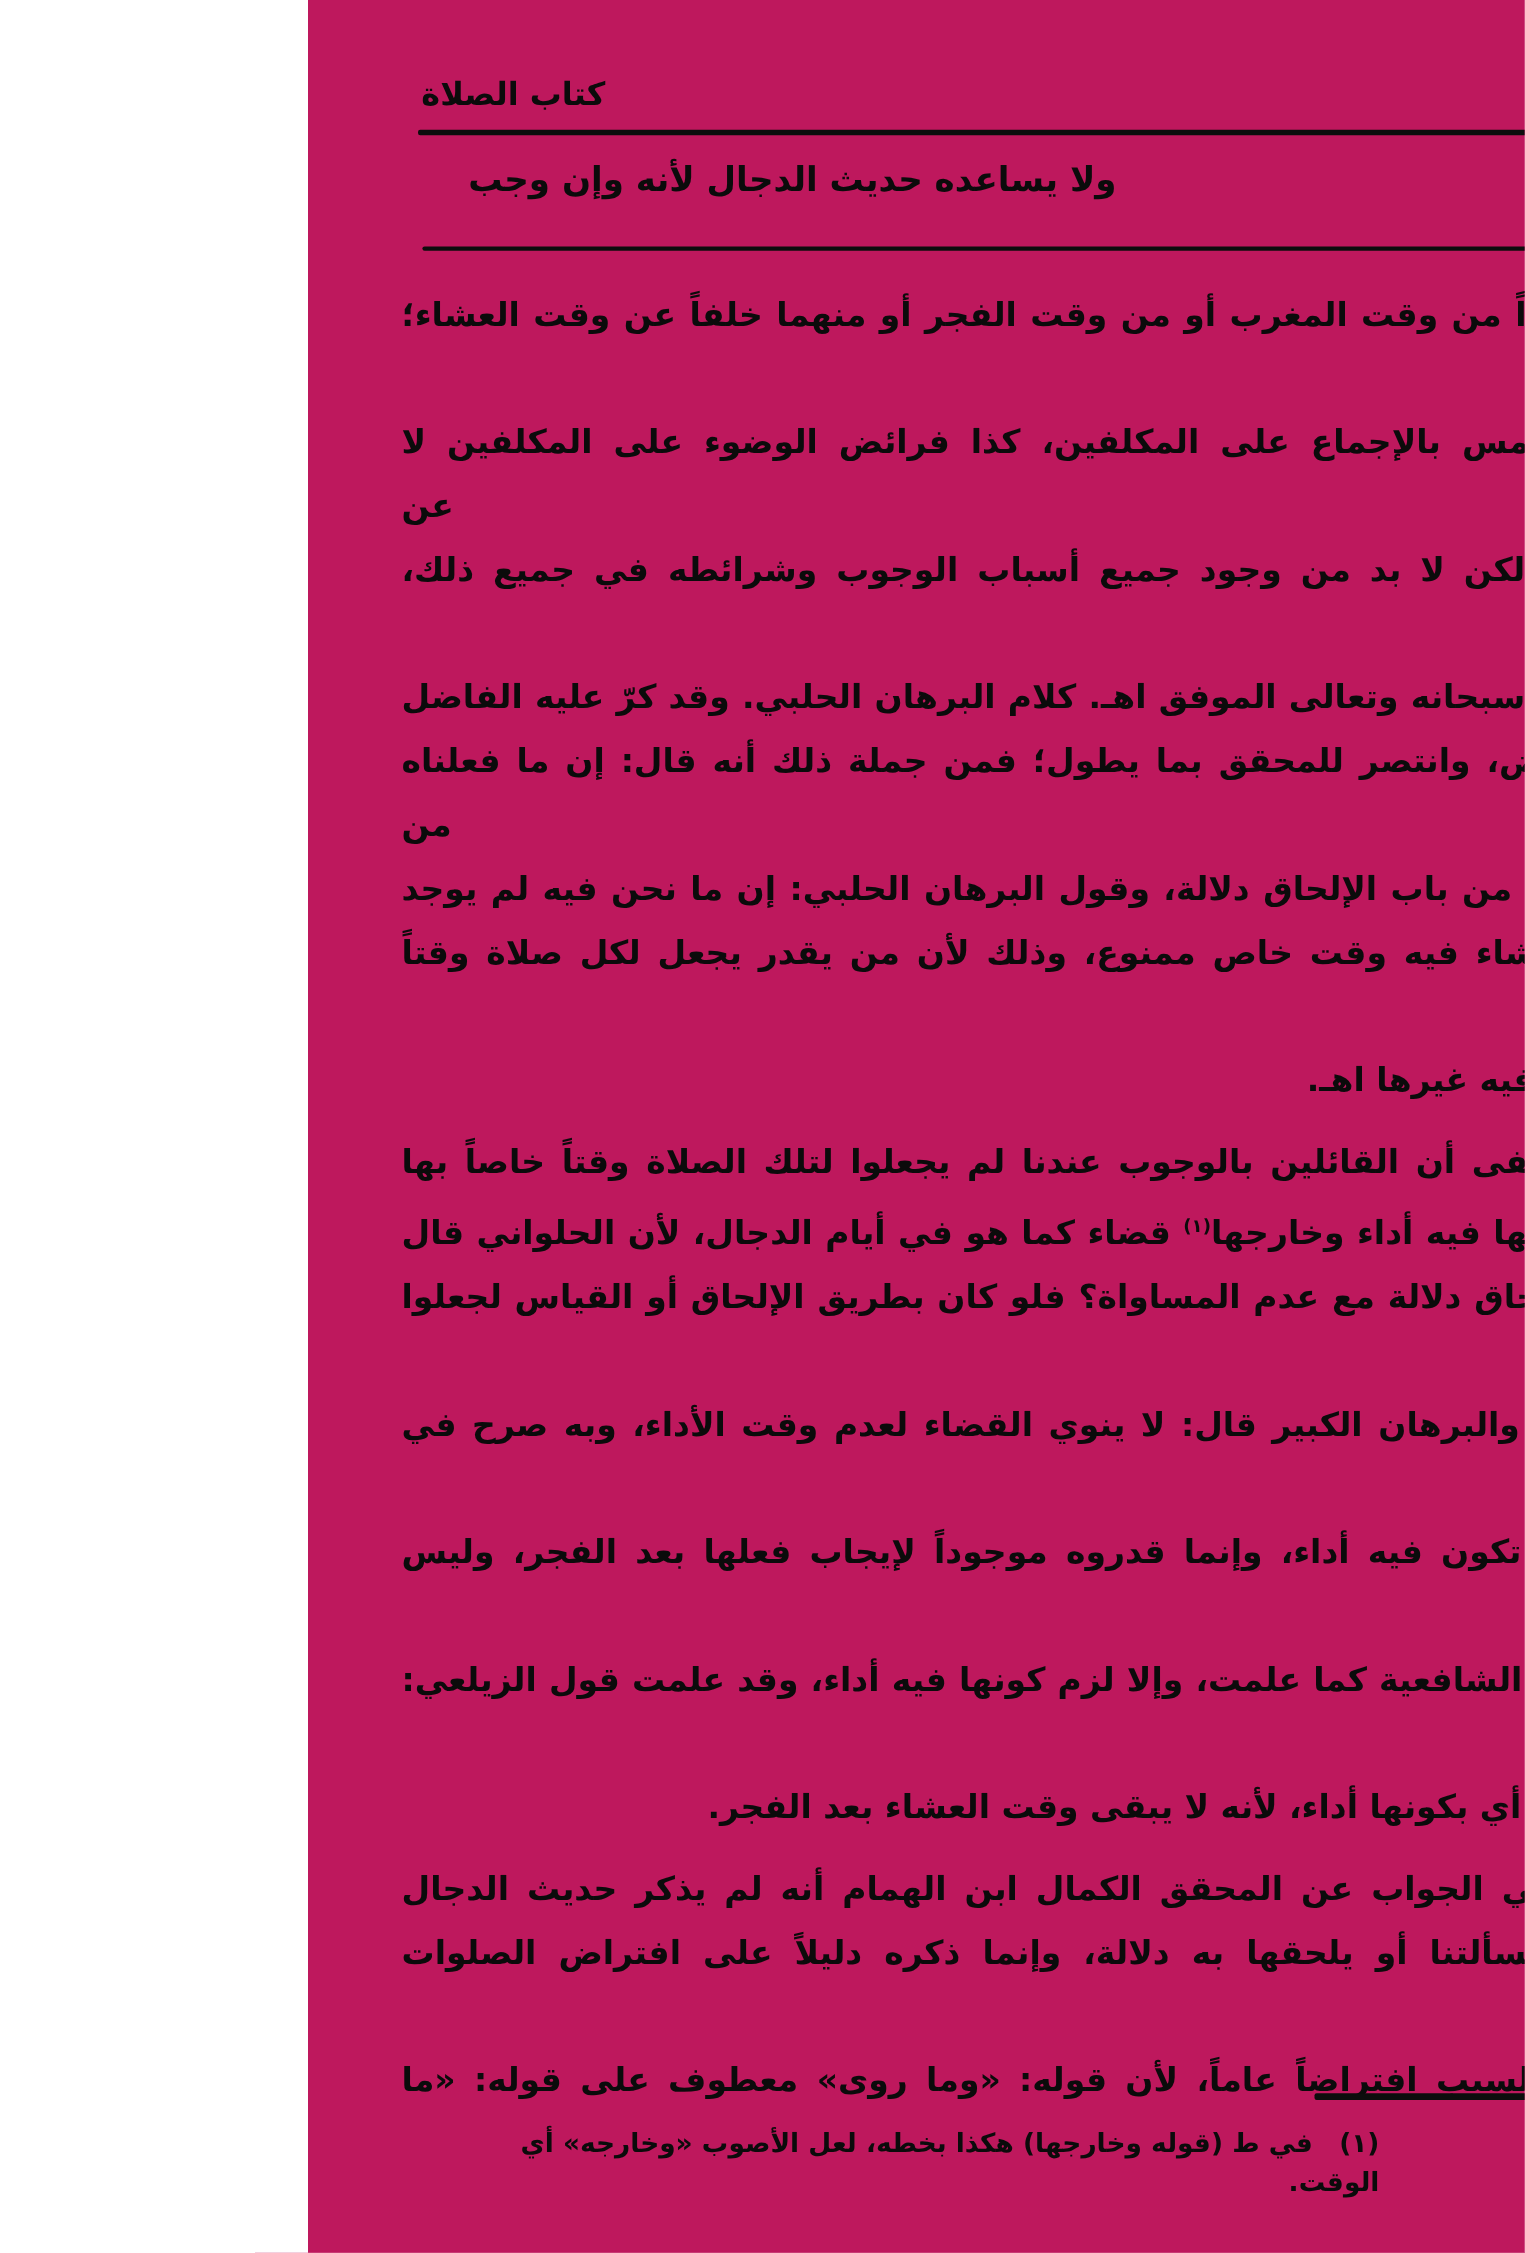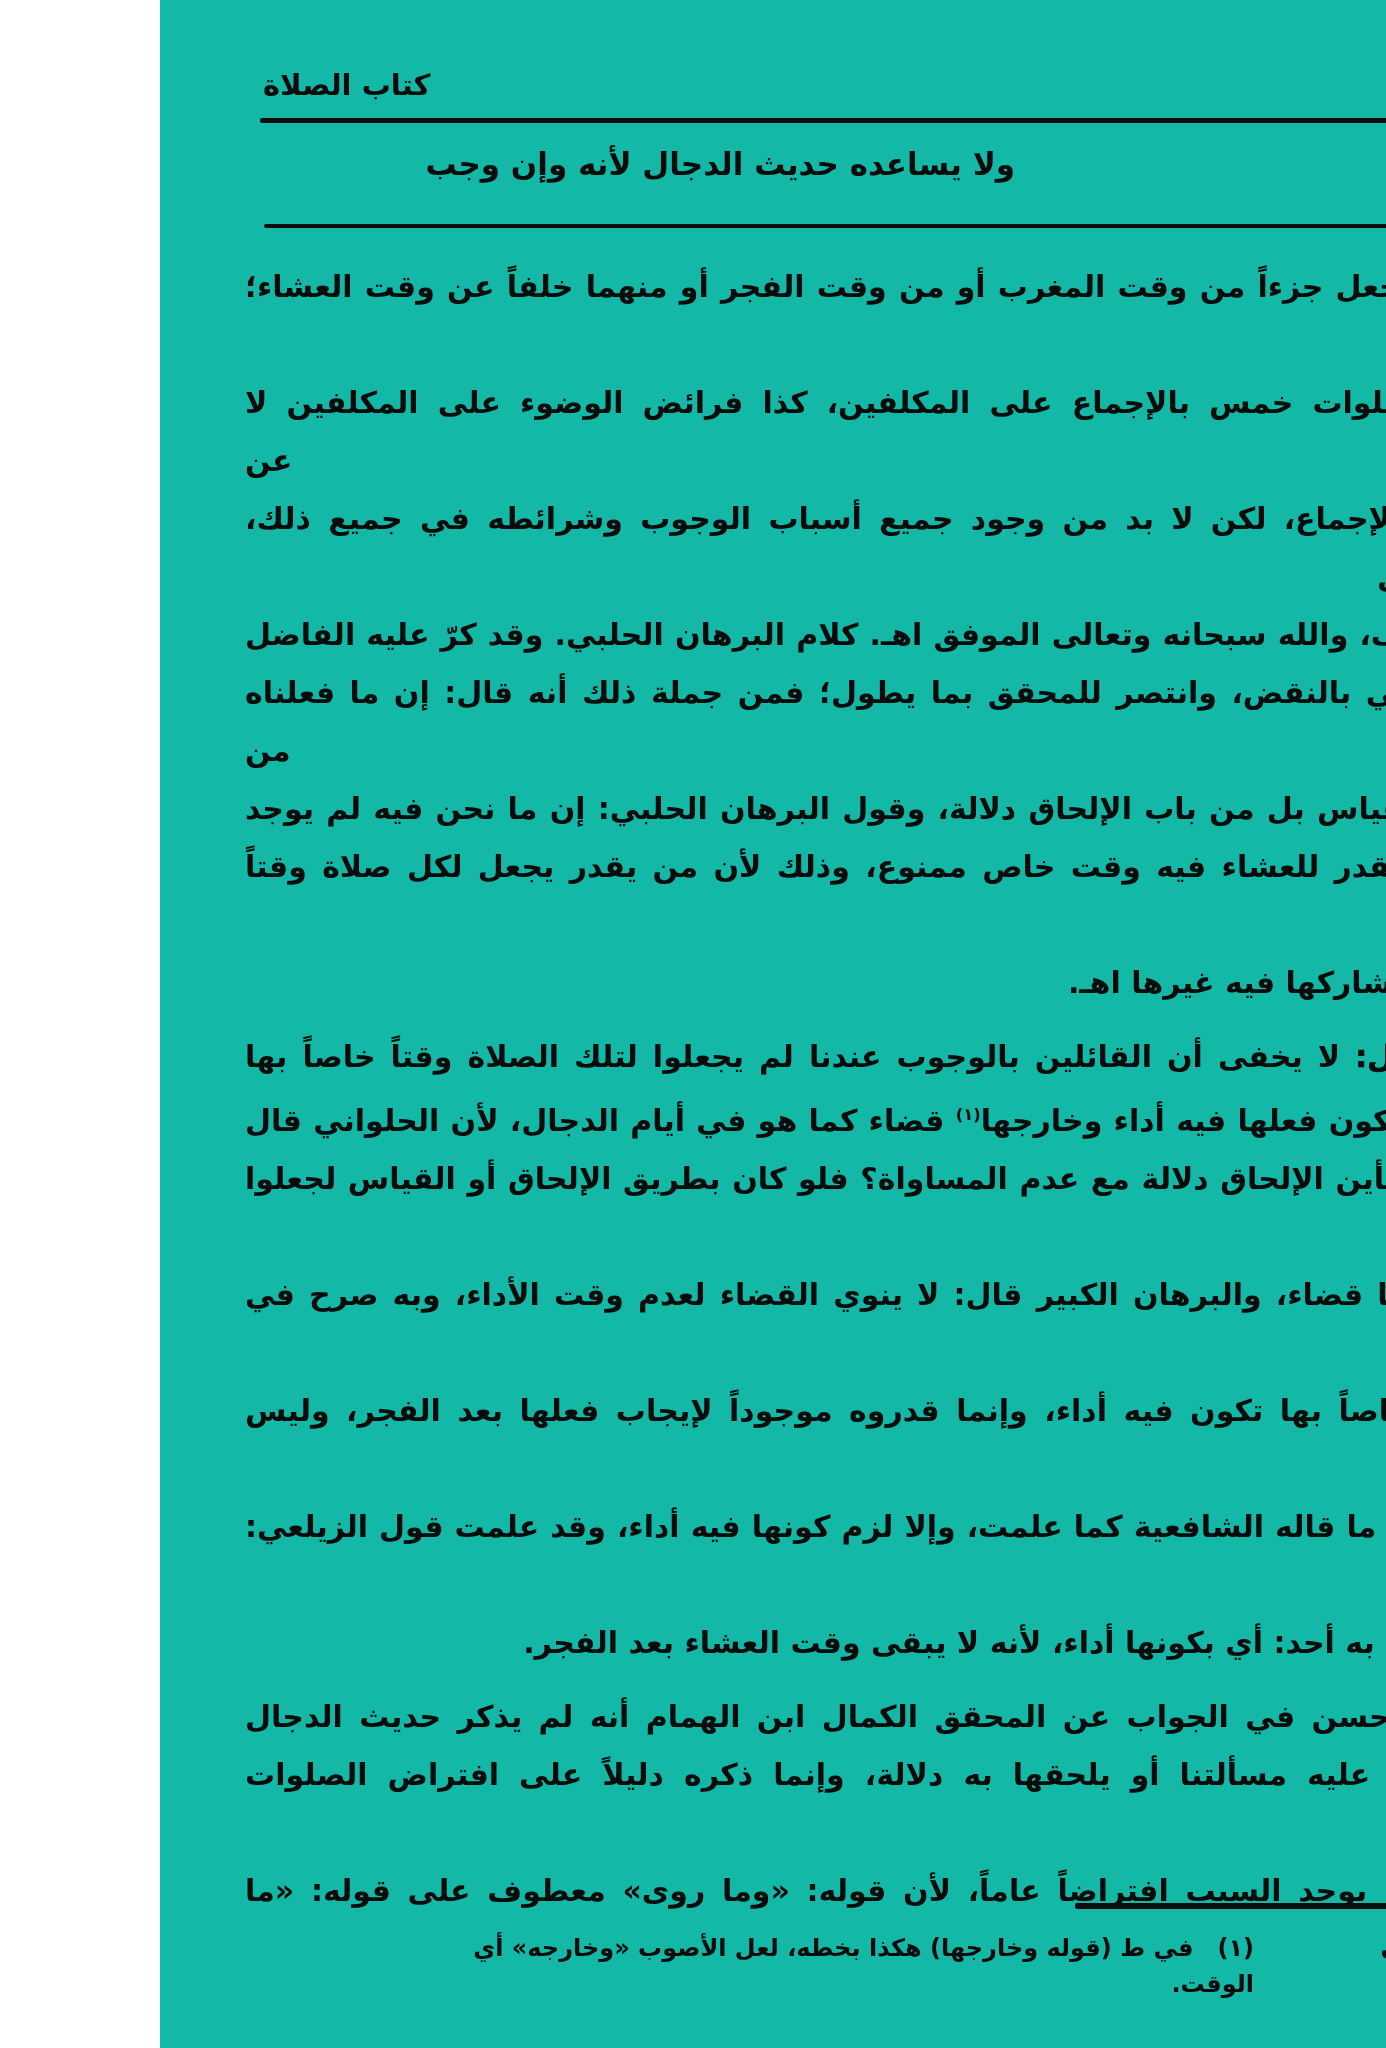--- a/index.html
+++ b/index.html
@@ -1,20 +1,20 @@
 <!DOCTYPE html>
 <html lang="ar" dir="rtl"><head>
 <meta charset="utf-8">
 <style>
   html,body{margin:0;padding:0;}
   .page{
     position:relative;
-    width:1226px;
+    width:1106px;
     height:2048px;
-    background:#14b8a6;
+    background:#be185d;
     font-family:"DejaVu Sans",sans-serif;
     color:#0b0b0b;
     overflow:hidden;
   }
   .book-title{
     position:absolute;top:68px;left:103px;
     font-size:29px;font-weight:bold;direction:rtl;
   }
   .page-number{
     position:absolute;top:72px;left:1248px;

